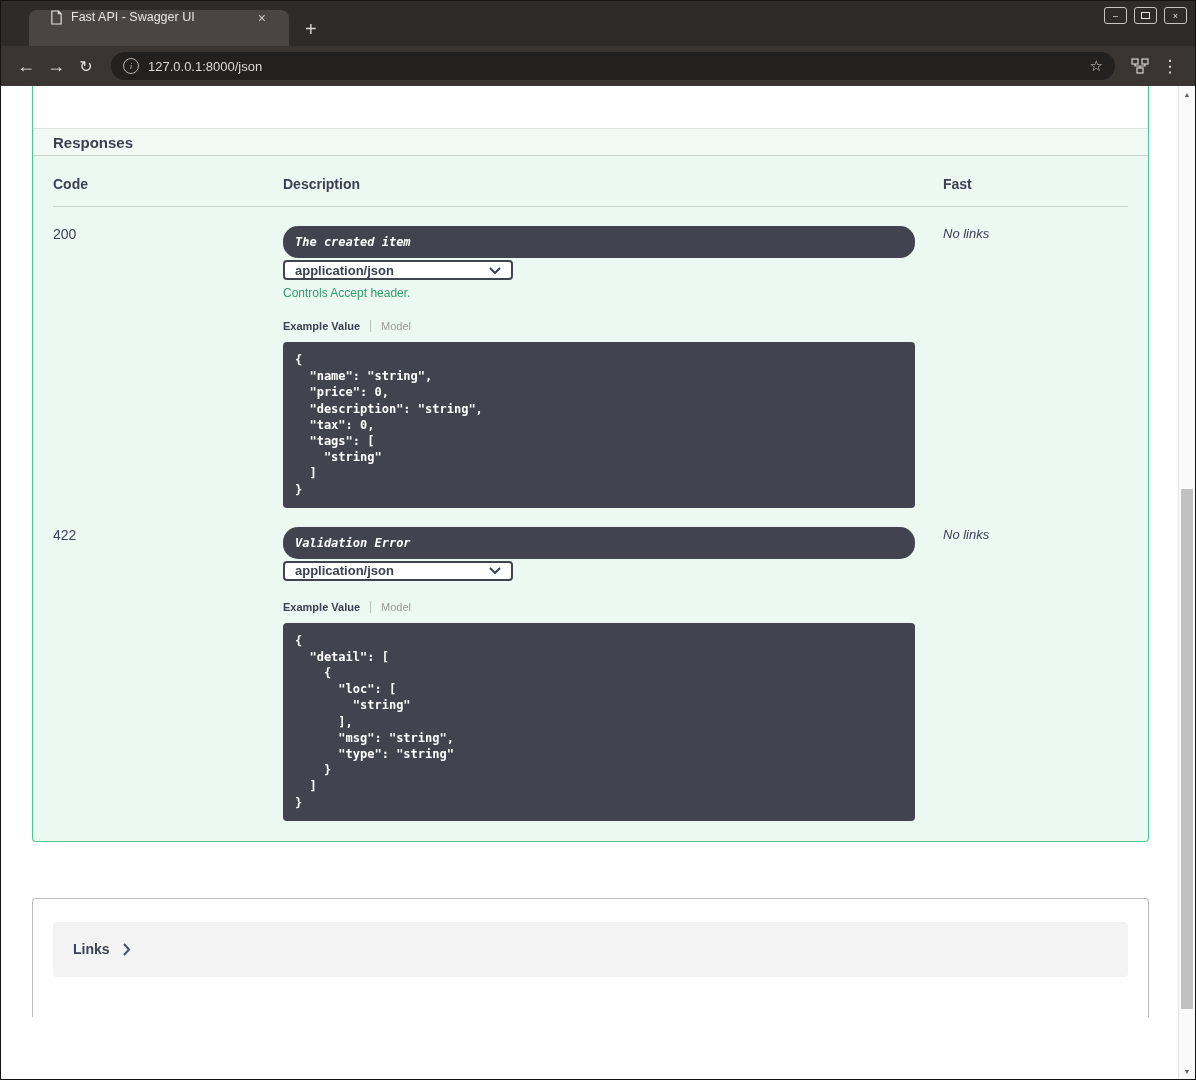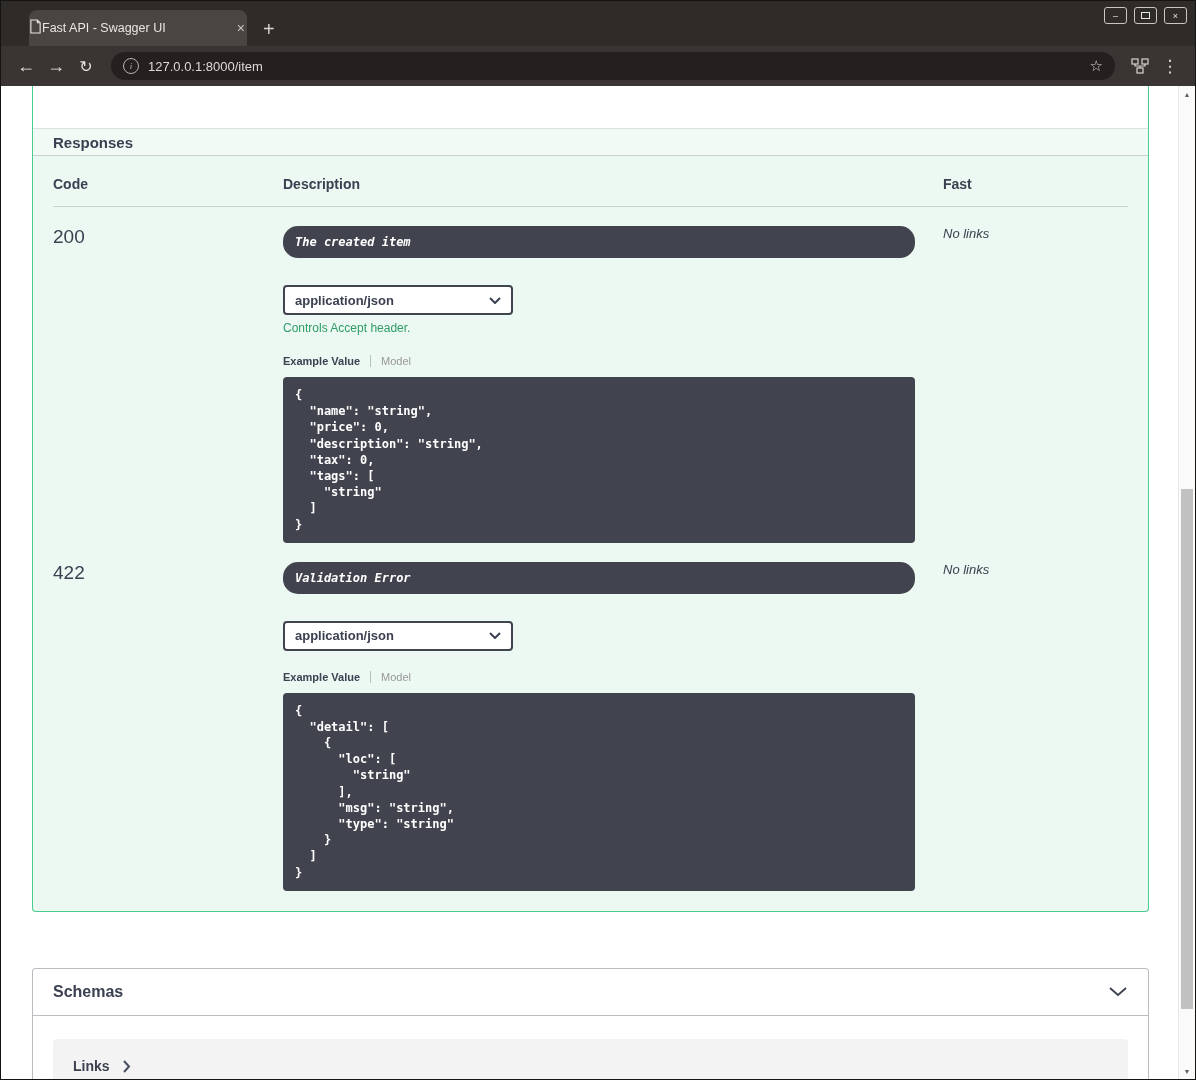--- a/index.html
+++ b/index.html
@@ -2,21 +2,21 @@
 <html><head>
 <meta charset="utf-8">
 <style>
   html,body{margin:0;padding:0;background:#fff;}
   .window{width:1196px;height:1080px;box-sizing:border-box;border:1px solid #161412;
     background:#fff;font-family:"Liberation Sans",sans-serif;display:flex;flex-direction:column;overflow:hidden;}
 
   
   .titlebar{height:45px;background:#2f2b29;position:relative;display:flex;align-items:flex-end;flex:0 0 auto;}
   .tab{margin-left:28px;width:218px;height:36px;background:#4a4442;border-radius:8px 8px 0 0;
-    display:flex;align-items:center;padding:0 0;color:#e8e6e3;font-size:12.5px;cursor:pointer;}
+    display:flex;padding:0 21px;gap:8px;color:#e8e6e3;font-size:12.5px;cursor:pointer;}
   .tab-title{flex:1;white-space:nowrap;overflow:hidden;}
   .tab-close{color:#c9c6c3;font-size:14px;padding:0 2px;}
   .newtab{align-self:flex-end;margin:0 0 7px 16px;color:#d5d2cf;font-size:20px;line-height:20px;cursor:pointer;}
   .win-controls{position:absolute;right:8px;top:6px;display:flex;gap:7px;}
   .win-btn{width:21px;height:15px;border:1px solid #c9c6c3;border-radius:3px;color:#e8e6e3;
     font-size:9px;display:flex;align-items:center;justify-content:center;background:transparent;cursor:pointer;}
   .max-glyph{width:7px;height:5px;border:1px solid #e8e6e3;display:block;}
 
   .navbar{height:40px;background:#3a3533;display:flex;align-items:center;padding:0 10px;flex:0 0 auto;}
   .nav-icon{width:30px;height:30px;display:flex;align-items:center;justify-content:center;
@@ -40,25 +40,25 @@
     border-radius:0 0 4px 4px;background:#ecf8f2;overflow:hidden;}
   .ob-strip{height:42px;background:#fff;}
   .ob-header{height:28px;background:#f2faf6;border-top:1px solid rgba(59,65,81,.12);
     border-bottom:1px solid rgba(59,65,81,.22);display:flex;align-items:center;padding:0 20px;
     font-size:15px;font-weight:bold;color:#3b4151;box-sizing:border-box;}
 
   .res-table{padding:20px;}
   .res-cols{display:grid;grid-template-columns:230px 660px 1fr;font-size:14px;font-weight:bold;
     color:#3b4151;padding-bottom:14px;border-bottom:1px solid rgba(59,65,81,.2);}
   .res-row{display:grid;grid-template-columns:230px 660px 1fr;padding-top:19px;}
-  .res-code{font-size:19px;color:#3b4151;}
+  .res-code{font-size:14px;color:#3b4151;}
   .res-links{font-size:13px;color:#3b4151;font-style:italic;}
   .desc-box{width:632px;box-sizing:border-box;background:#41444e;border-radius:15px;padding:9px 12px;
     color:#fff;font-family:"DejaVu Sans Mono",monospace;font-size:12px;font-weight:bold;font-style:italic;}
-  .media-select{margin-top:27px;width:230px;height:30px;box-sizing:border-box;border:2px solid #41444e;
+  .media-select{margin-top:2px;width:230px;height:20px;box-sizing:border-box;border:2px solid #41444e;
     border-radius:4px;background:#fff;display:flex;align-items:center;justify-content:space-between;
     padding:0 10px;font-size:13px;font-weight:bold;color:#3b4151;cursor:pointer;}
   .accept-note{margin-top:6px;font-size:12px;color:#2f9c68;}
   .tabs{margin-top:20px;display:flex;font-size:11px;}
   .tab-ex{font-weight:bold;color:#3b4151;padding-right:10px;border-right:1px solid rgba(59,65,81,.3);cursor:pointer;}
   .tab-model{color:#999;padding-left:10px;cursor:pointer;}
   .code-block{margin-top:10px;width:632px;box-sizing:border-box;background:#41444e;border-radius:4px;padding:10px 12px;}
   .code-block pre{margin:0;font-family:"DejaVu Sans Mono",monospace;font-size:12px;font-weight:bold;
     line-height:1.35;color:#fff;white-space:pre;}
 
@@ -111,21 +111,21 @@
         </span>
     </div>
   </div>
 
   <div class="navbar">
     <span class="nav-icon">←</span>
     <span class="nav-icon">→</span>
     <span class="nav-icon reload">↻</span>
     <div class="omnibox">
       <span class="info-icon">i</span>
-      <span class="url-text">127.0.0.1:8000/item</span>
+      <span class="url-text">127.0.0.1:8000/json</span>
       <span class="star">☆</span>
     </div>
     <span class="nav-icon">
       <svg width="18" height="18" viewBox="0 0 18 18" fill="none" stroke="#d5d2cf" stroke-width="1.2">
         <rect x="1" y="2" width="6" height="5"></rect>
           <rect x="11" y="2" width="6" height="5"></rect>
         <rect x="6" y="11" width="6" height="5"></rect>
           <path d="M4 7 v2 h10 V7 M9 9 v2"></path>
       </svg>
     </span>
@@ -205,26 +205,20 @@
   ]
 }</pre>
               </div>
             </div>
             <div class="res-links">No links</div>
           </div>
         </div>
       </div>
 
       <div class="schemas">
-        <div class="sch-header">
-          <span class="sch-title">Schemas</span>
-          <svg width="20" height="11" viewBox="0 0 20 11" fill="none">
-            <polyline points="2,2 10,9 18,2" stroke="#3b4151" stroke-width="1.8"></polyline>
-          </svg>
-        </div>
         <div class="sch-body">
           <div class="model-row">
             <span class="model-name">Links</span>
             <svg width="8" height="13" viewBox="0 0 8 13" fill="none">
               <polyline points="1,1 6,6.5 1,12" stroke="#47505f" stroke-width="2"></polyline>
             </svg>
           </div>
 
         </div>
       </div>

